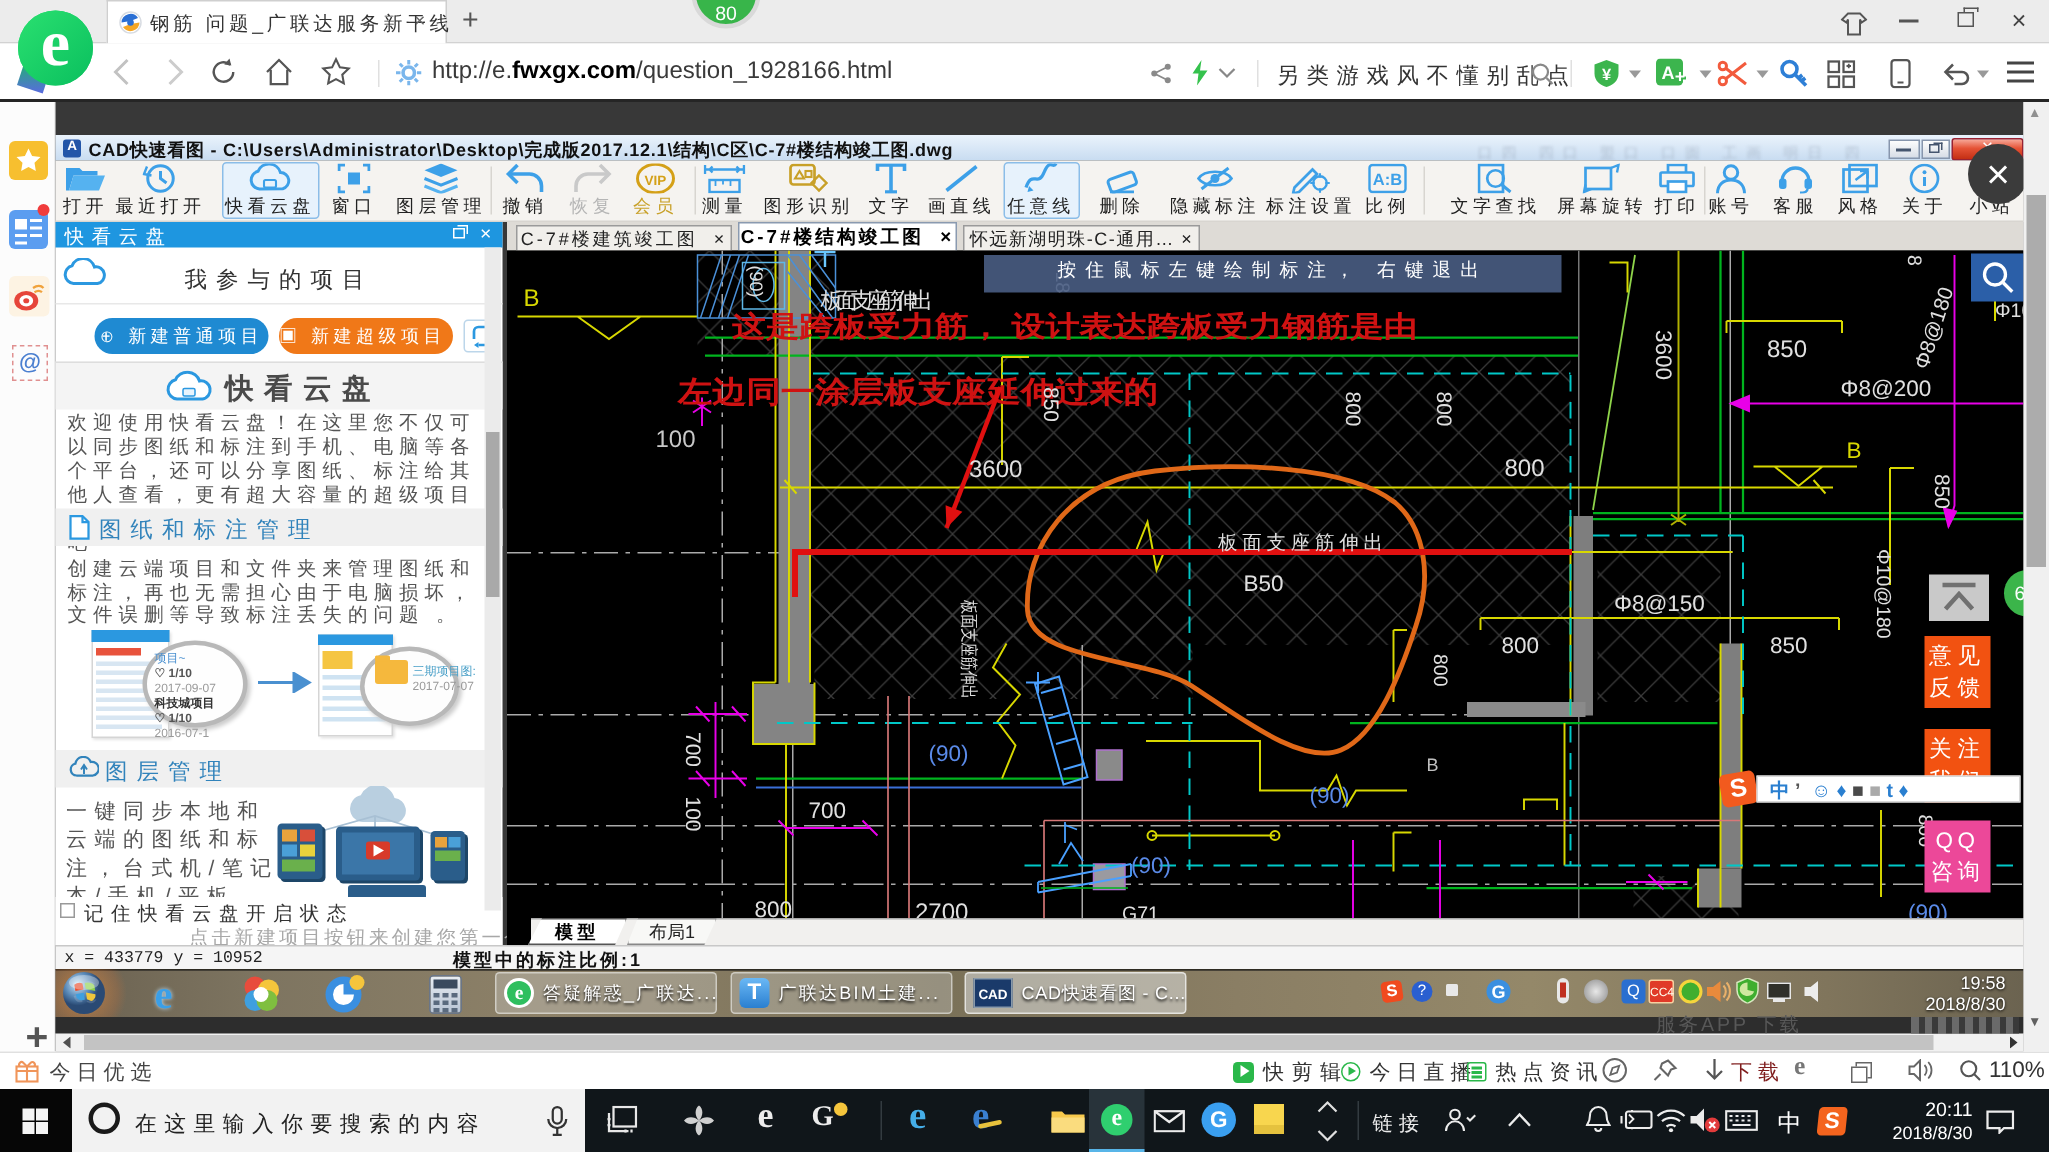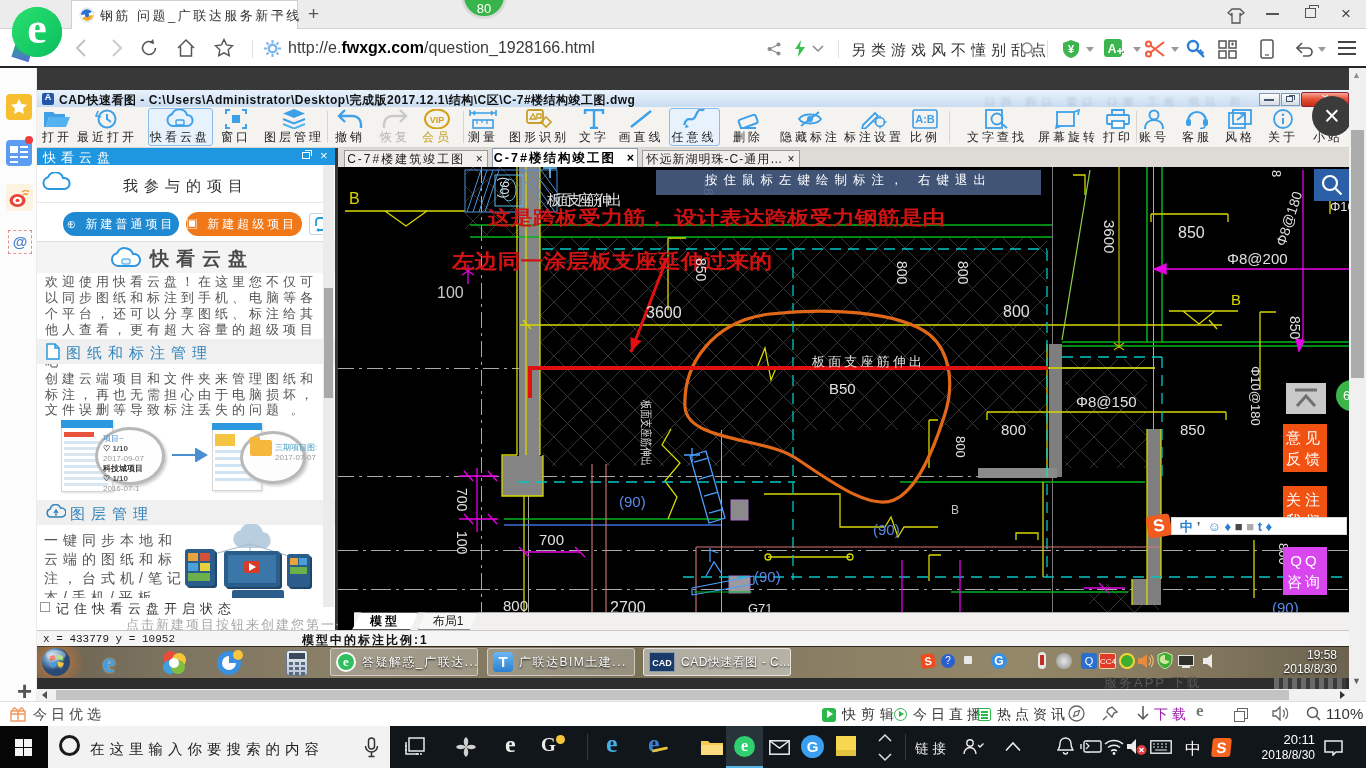--- a/index.html
+++ b/index.html
@@ -749,21 +749,21 @@
 <svg class="a" style="left:1068px;top:705px" width="17" height="17" viewBox="0 0 17 17">
       <circle cx="8.5" cy="8.5" r="7.5" fill="none" stroke="#666" stroke-width="1.3"></circle>
       <path d="M11.5 5.5L7 7l-1.5 4.5L10 10z" fill="none" stroke="#666" stroke-width="1.2"></path>
     </svg>
 <svg class="a" style="left:1101px;top:705px" width="18" height="17" viewBox="0 0 18 17">
       <path d="M11 2l5 5-3 1-2 4-5-5 1-3zM6 11l-4 4" fill="none" stroke="#666" stroke-width="1.4"></path>
     </svg>
 <svg class="a" style="left:1136px;top:705px" width="14" height="17" viewBox="0 0 14 17">
       <path d="M7 1v12M2 9l5 5 5-5" fill="none" stroke="#555" stroke-width="1.5"></path>
     </svg>
-<div class="a" style="left:1154px;top:706px;font-size:14px;color:#a21caf;letter-spacing:4px">下载</div>
+<div class="a" style="left:1154px;top:706px;font-size:14px;color:#7f1d1d;letter-spacing:4px">下载</div>
 <div class="a" style="left:1196px;top:701px;font-size:17px;color:#777;font-family:'Liberation Serif',serif;font-weight:bold">e</div>
 <div class="a" style="left:1237px;top:708px;width:11px;height:11px;border:1.4px solid #666"></div><div class="a" style="left:1234px;top:711px;width:11px;height:11px;border:1.4px solid #666;background:#fff"></div>
 <svg class="a" style="left:1272px;top:706px" width="17" height="15" viewBox="0 0 17 15">
       <path d="M1 5h3l4-4v13l-4-4H1z" fill="none" stroke="#666" stroke-width="1.3"></path>
       <path d="M11 4a5 5 0 0 1 0 7M13.5 2a8 8 0 0 1 0 11" stroke="#666" stroke-width="1.2" fill="none"></path>
     </svg>
 <svg class="a" style="left:1306px;top:706px" width="15" height="15" viewBox="0 0 15 15">
       <circle cx="6.5" cy="6.5" r="5" fill="none" stroke="#555" stroke-width="1.4"></circle>
       <path d="M10 10l4 4" stroke="#555" stroke-width="1.4"></path>
     </svg>
@@ -862,16 +862,16 @@
       <circle cx="10" cy="10" r="7" fill="none" stroke="#fff" stroke-width="2.2"></circle>
       <path d="M15.5 15.5l6 6" stroke="#fff" stroke-width="2.2"></path>
     </svg>
 <div class="a" style="left:1286px;top:383px;width:40px;height:31px;background:#c9c9c9;z-index:3"></div>
 <svg class="a" style="left:1294px;top:388px;z-index:3" width="24" height="20" viewBox="0 0 24 20">
       <path d="M1 2h22M3 18L12 8l9 10" fill="none" stroke="#707070" stroke-width="3"></path>
     </svg>
 <div class="a" style="left:1336px;top:380px;width:31px;height:31px;border-radius:50%;background:#3bb54a;z-index:4;color:#fff;font-size:13px;line-height:31px;padding-left:7px">6</div>
 <div class="a" style="left:1283px;top:424px;width:44px;height:48px;background:#f25211;color:#fff;font-size:15px;text-align:center;line-height:21px;padding-top:3px;z-index:3;letter-spacing:4px">意见<br>反馈</div>
 <div class="a" style="left:1283px;top:486px;width:44px;height:49px;background:#f25211;color:#fff;font-size:15px;text-align:center;line-height:21px;padding-top:3px;z-index:3;letter-spacing:4px">关注<br>我们</div>
-<div class="a" style="left:1283px;top:547px;width:44px;height:48px;background:#d946ef;color:#fff;font-size:15px;text-align:center;line-height:21px;padding-top:3px;z-index:3;letter-spacing:3px">QQ<br>咨询</div>
+<div class="a" style="left:1283px;top:547px;width:44px;height:48px;background:#ec4899;color:#fff;font-size:15px;text-align:center;line-height:21px;padding-top:3px;z-index:3;letter-spacing:3px">QQ<br>咨询</div>
 <div class="a" style="left:1147px;top:515px;width:24px;height:22px;background:#f25a1e;border-radius:4px;transform:rotate(-10deg);z-index:3;color:#fff;font-size:17px;font-weight:bold;text-align:center;line-height:21px">S</div>
 <div class="a" style="left:1171px;top:517px;width:176px;height:18px;background:#fff;border:1px solid #d8d8d8;z-index:3"></div>
 <div class="a" style="left:1180px;top:518px;font-size:13px;color:#2a7fd0;font-weight:bold;z-index:3">中 <span style="color:#555">’</span>&nbsp;&nbsp;<span style="color:#2a7fd0">☺</span> <span style="color:#2a7fd0">♦</span> <span style="color:#4a4a4a">■</span> <span style="color:#aaa">■</span> <span style="color:#2a7fd0">t</span> <span style="color:#2a7fd0">♦</span></div>
 
 </path></body></html>

